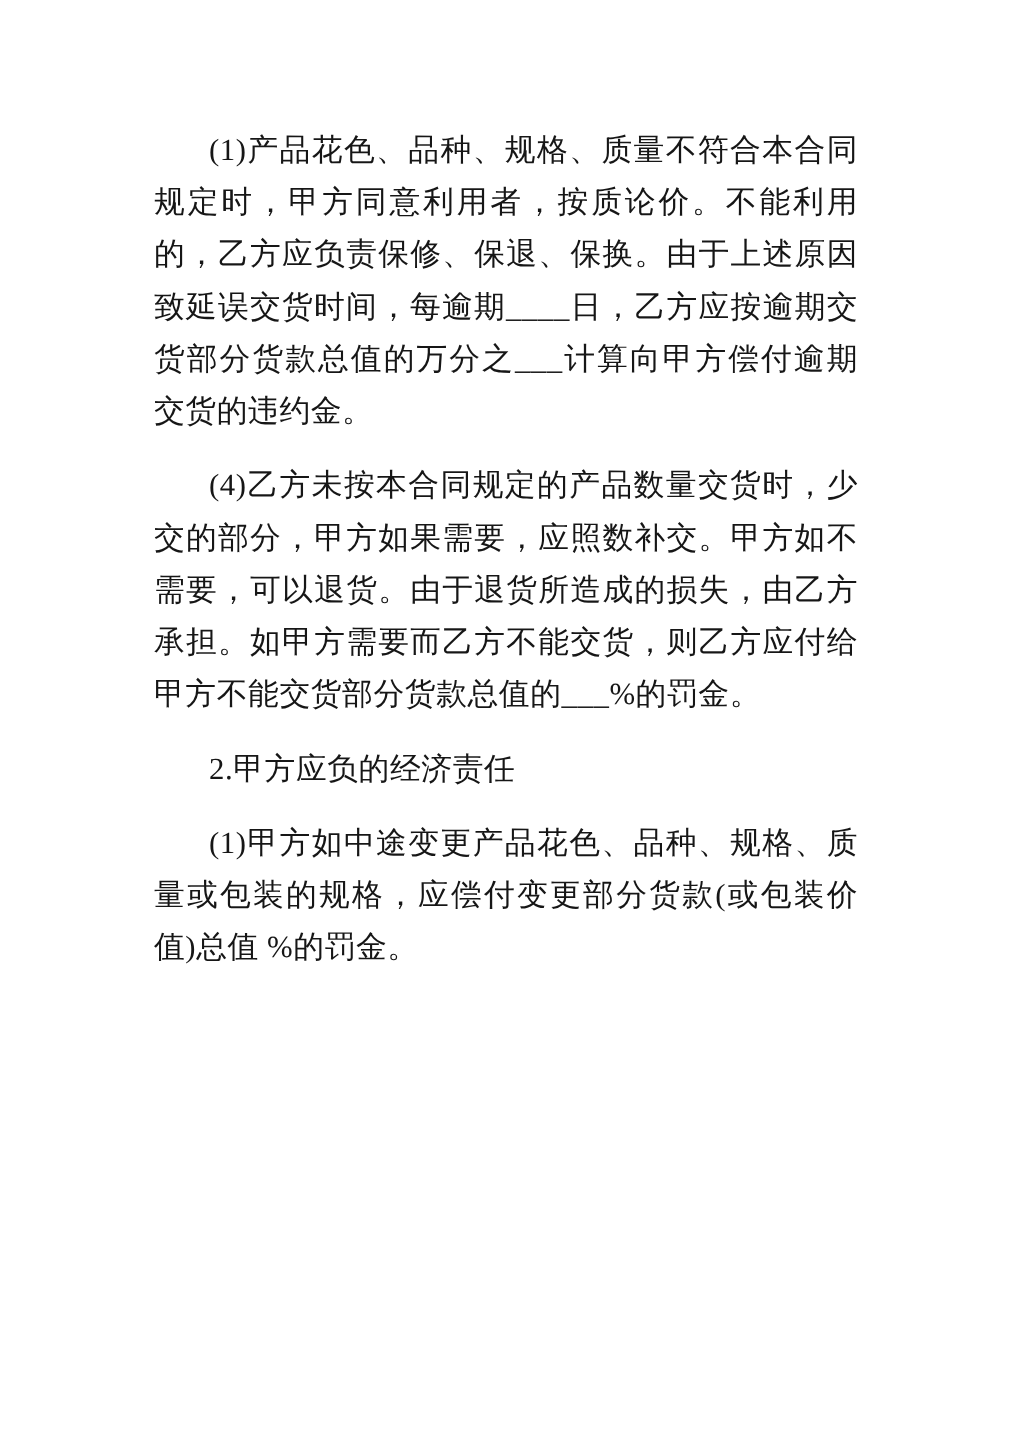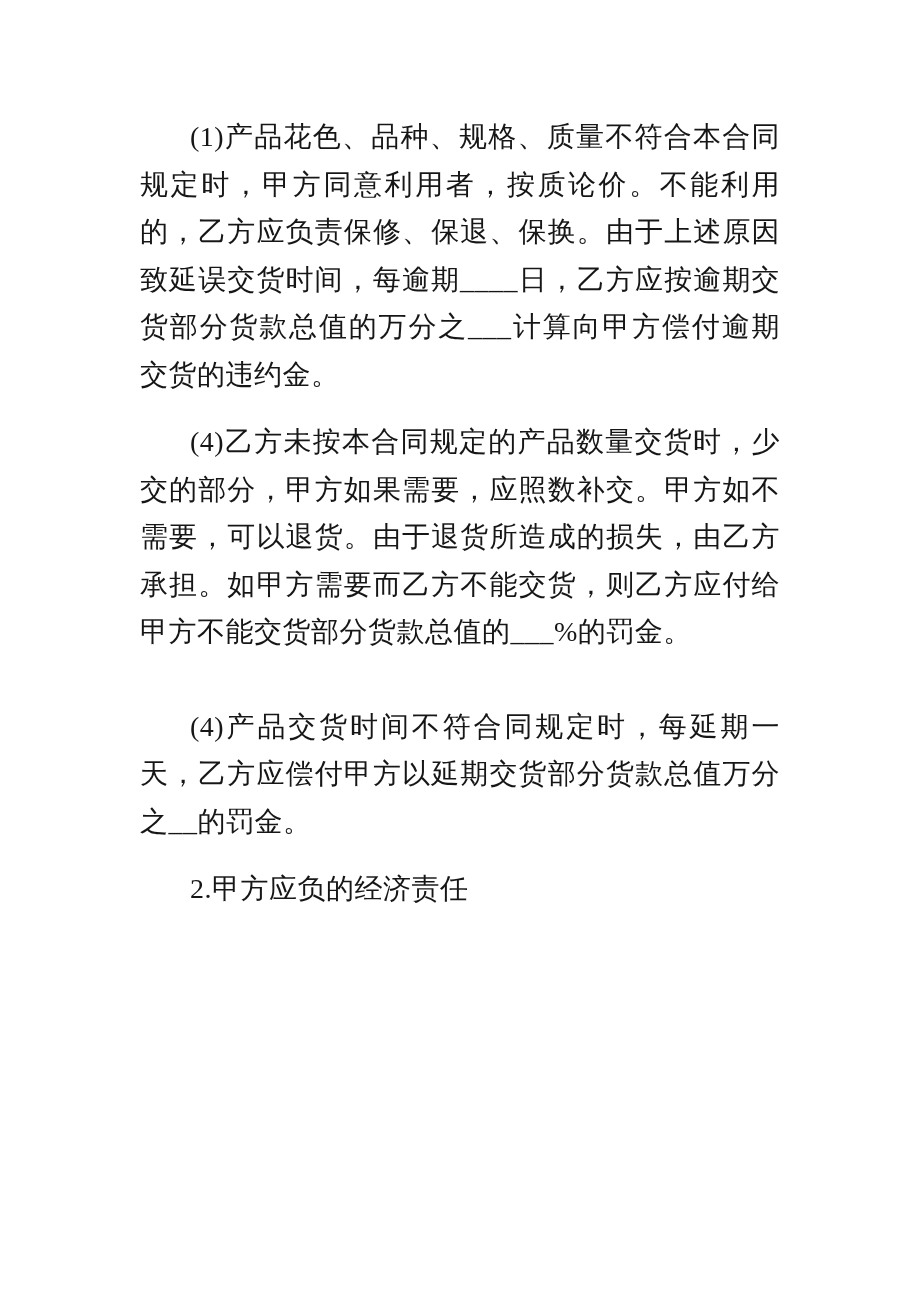--- a/index.html
+++ b/index.html
@@ -36,17 +36,17 @@
 </style>
 </head>
 <body>
 
 <div class="page">
   <p class="para">(1)产品花色、品种、规格、质量不符合本合同规定时，甲方同意利用者，按质论价。不能利用的，乙方应负责保修、保退、保换。由于上述原因致延误交货时间，每逾期____日，乙方应按逾期交货部分货款总值的万分之___计算向甲方偿付逾期交货的违约金。</p>
 
   <p class="para">(4)乙方未按本合同规定的产品数量交货时，少交的部分，甲方如果需要，应照数补交。甲方如不需要，可以退货。由于退货所造成的损失，由乙方承担。如甲方需要而乙方不能交货，则乙方应付给甲方不能交货部分货款总值的___%的罚金。</p>
 
 
-  <p class="para gap-before">(4)产品交货时间不符合同规定时，每延期一天，乙方应偿付甲方以延期交货部分货款总值万分之__的罚金。</p>
 
   <p class="para">2.甲方应负的经济责任</p>
 
+  <p class="para">(1)甲方如中途变更产品花色、品种、规格、质量或包装的规格，应偿付变更部分货款(或包装价值)总值 %的罚金。</p>
 </div>
 
 </body></html>

